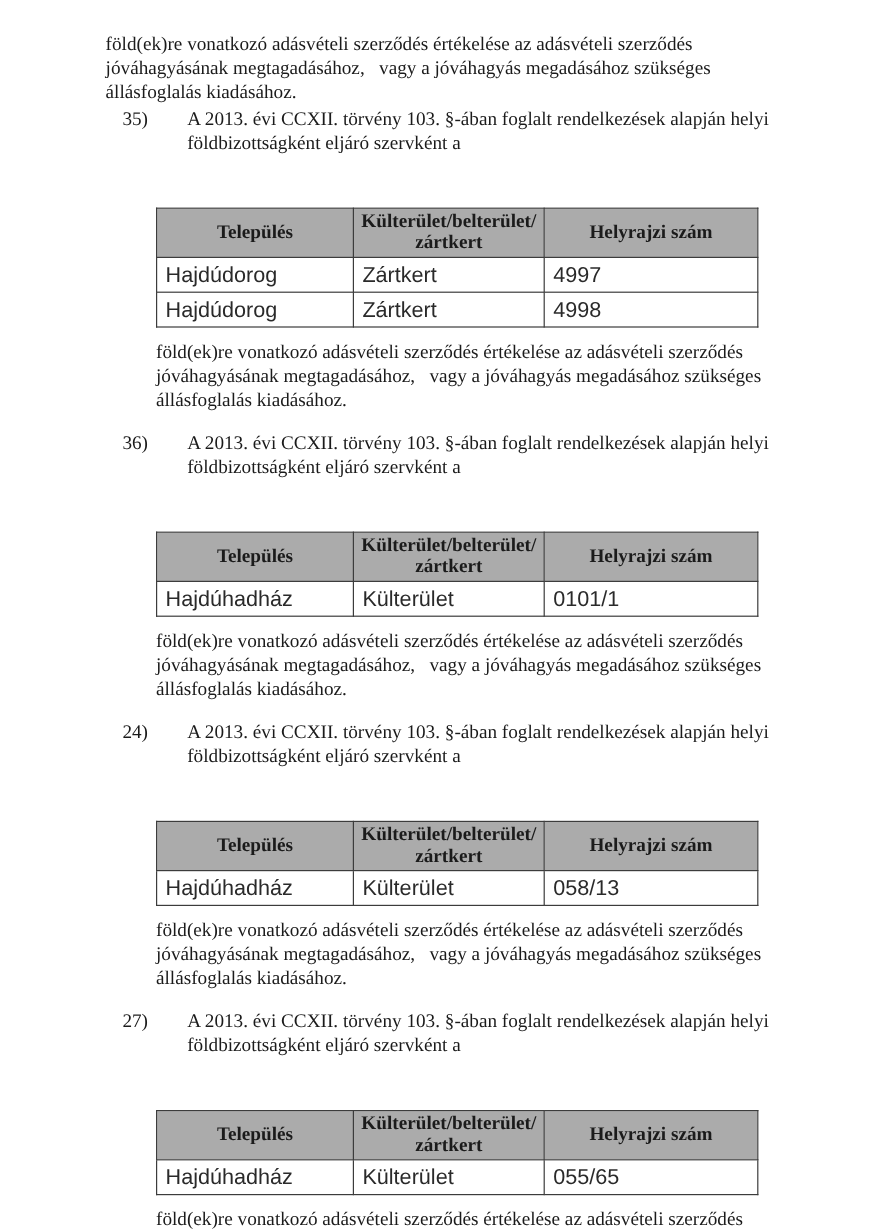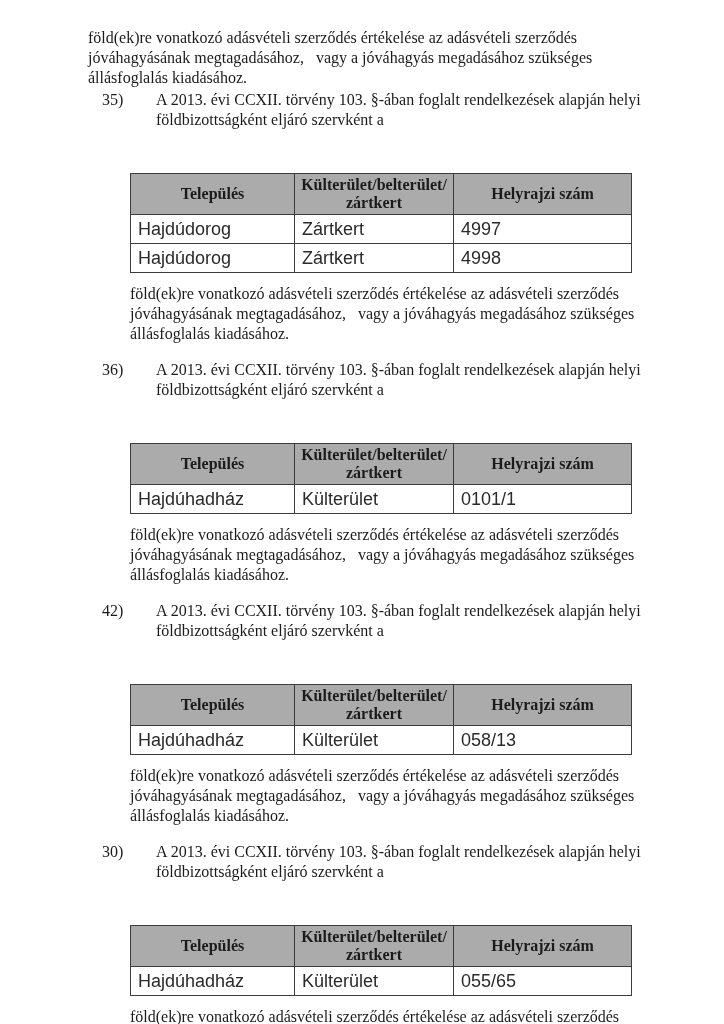--- a/index.html
+++ b/index.html
@@ -156,21 +156,21 @@
             </tbody>
       </table>
       <p class="item-footer">föld(ek)re vonatkozó adásvételi szerződés értékelése az adásvételi szerződés
 jóváhagyásának megtagadásához,   vagy a jóváhagyás megadásához szükséges
 állásfoglalás kiadásához.</p>
     </div>
   </div>
 
   <div class="item">
     <div class="item-head">
-      <span class="item-num">42)</span>
+      <span class="item-num">24)</span>
       <span class="item-heading">A 2013. évi CCXII. törvény 103. §-ában foglalt rendelkezések alapján helyi
 földbizottságként eljáró szervként a</span>
     </div>
     <div class="item-body">
       <table class="land-table">
         <thead>
           <tr>
                 <th>Település</th>
                 <th>Külterület/belterület/
 zártkert</th>
@@ -186,21 +186,21 @@
             </tbody>
       </table>
       <p class="item-footer">föld(ek)re vonatkozó adásvételi szerződés értékelése az adásvételi szerződés
 jóváhagyásának megtagadásához,   vagy a jóváhagyás megadásához szükséges
 állásfoglalás kiadásához.</p>
     </div>
   </div>
 
   <div class="item">
     <div class="item-head">
-      <span class="item-num">30)</span>
+      <span class="item-num">27)</span>
       <span class="item-heading">A 2013. évi CCXII. törvény 103. §-ában foglalt rendelkezések alapján helyi
 földbizottságként eljáró szervként a</span>
     </div>
     <div class="item-body">
       <table class="land-table">
         <thead>
           <tr>
                 <th>Település</th>
                 <th>Külterület/belterület/
 zártkert</th>

